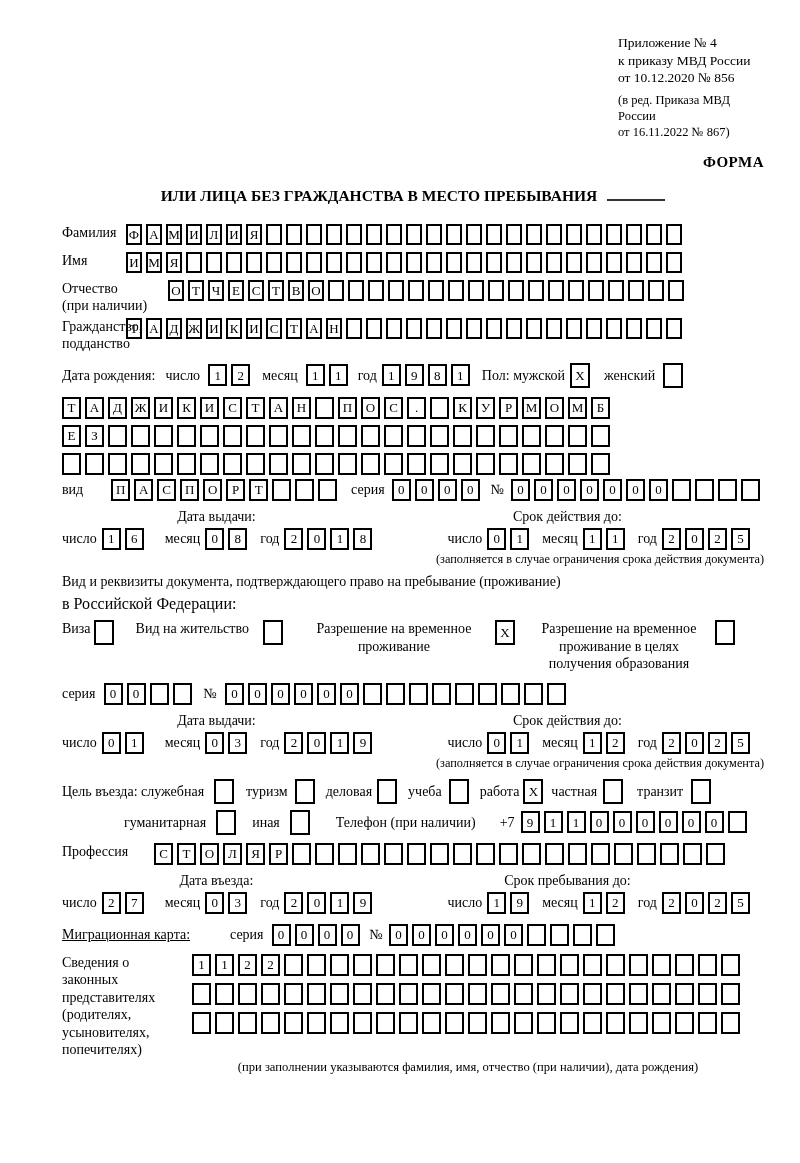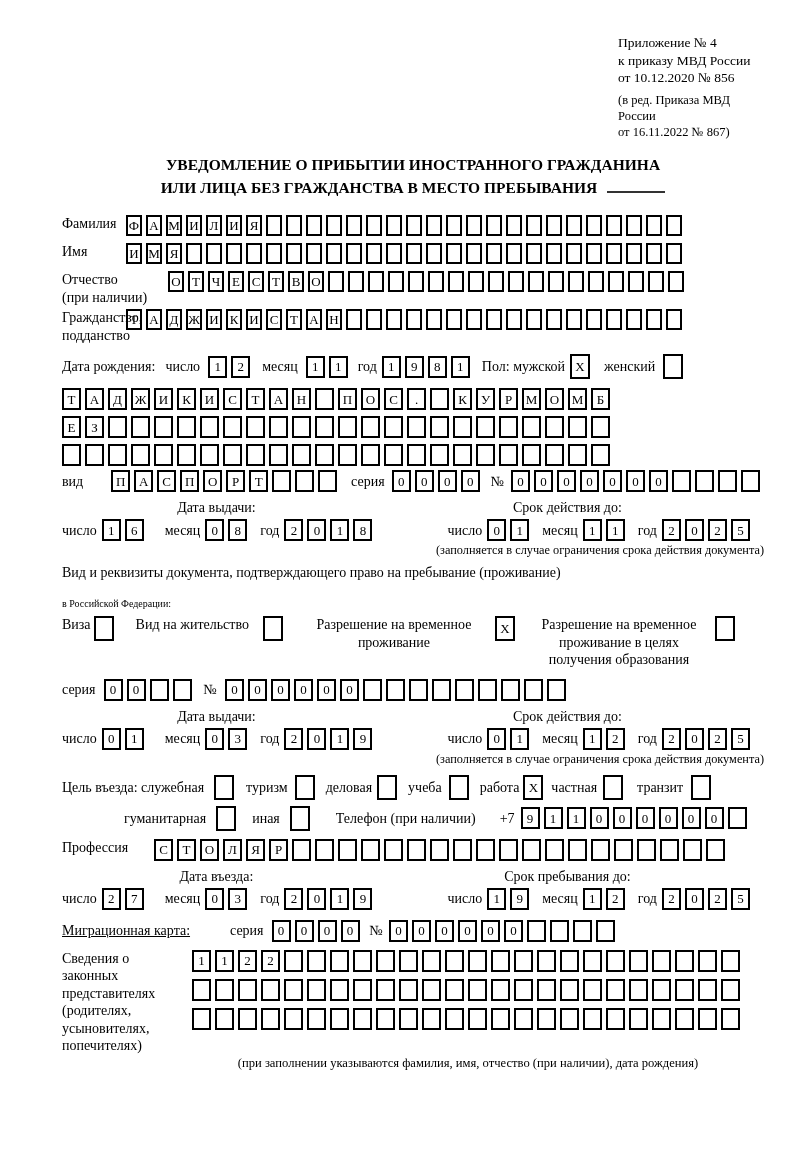--- a/index.html
+++ b/index.html
@@ -62,23 +62,23 @@
   <div class="lawref">
     <div>Приложение № 4</div>
     <div>к приказу МВД России</div>
     <div>от 10.12.2020 № 856</div>
     <div class="edition">
       <div>(в ред. Приказа МВД России</div>
       <div>от 16.11.2022 № 867)</div>
     </div>
   </div>
 
+  <div class="form-label">ФОРМА</div>
 
   <div class="title">
-    <div>УВЕДОМЛЕНИЕ О ПРИБЫТИИ ИНОСТРАННОГО ГРАЖДАНИНА</div>
     <div><span>ИЛИ ЛИЦА БЕЗ ГРАЖДАНСТВА В МЕСТО ПРЕБЫВАНИЯ</span><span class="blank-line"></span></div>
   </div>
 
 
   <div class="frow" style="margin-top:16px;">
     <span class="lbl labelcol lw64">Фамилия</span>
     <span class="cells">
         <span class="cell">Ф</span>
         <span class="cell">А</span>
         <span class="cell">М</span>
@@ -406,21 +406,21 @@
           <span class="cell">2</span>
           <span class="cell">0</span>
           <span class="cell">2</span>
           <span class="cell">5</span>
         </span>
     </div>
   </div>
   <div class="note" style="text-align:right; margin-top:2px;">(заполняется в случае ограничения срока действия документа)</div>
 
   <div class="lbl" style="margin-top:6px; font-size:14px;">Вид и реквизиты документа, подтверждающего право на пребывание (проживание)</div>
-  <div class="lbl" style="margin-top:16px; font-size:10px;">в Российской Федерации:</div>
+  <div class="lbl" style="margin-top:4px; font-size:16px;">в Российской Федерации:</div>
 
   <div class="frow" style="margin-top:6px;">
     <div class="opt">
       <span class="lbl" style="margin-right:3px;">Виза</span>
       <span class="cells box">
           <span class="cell"></span>
         </span>
     </div>
     <div class="opt" style="margin-left:18px;">
       <span class="lbl" style="margin-right:14px;">Вид на жительство</span>

